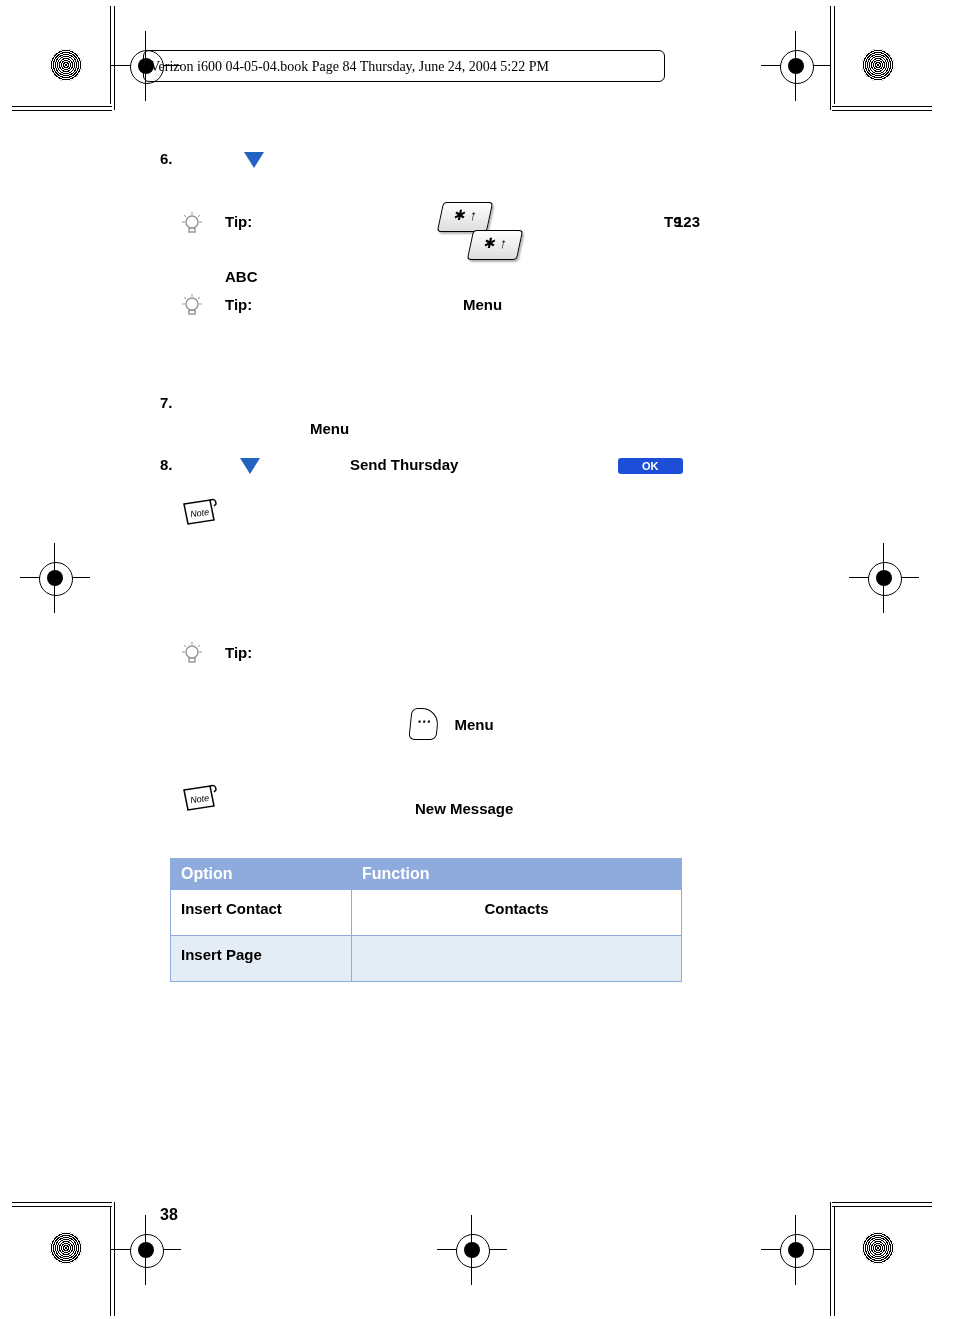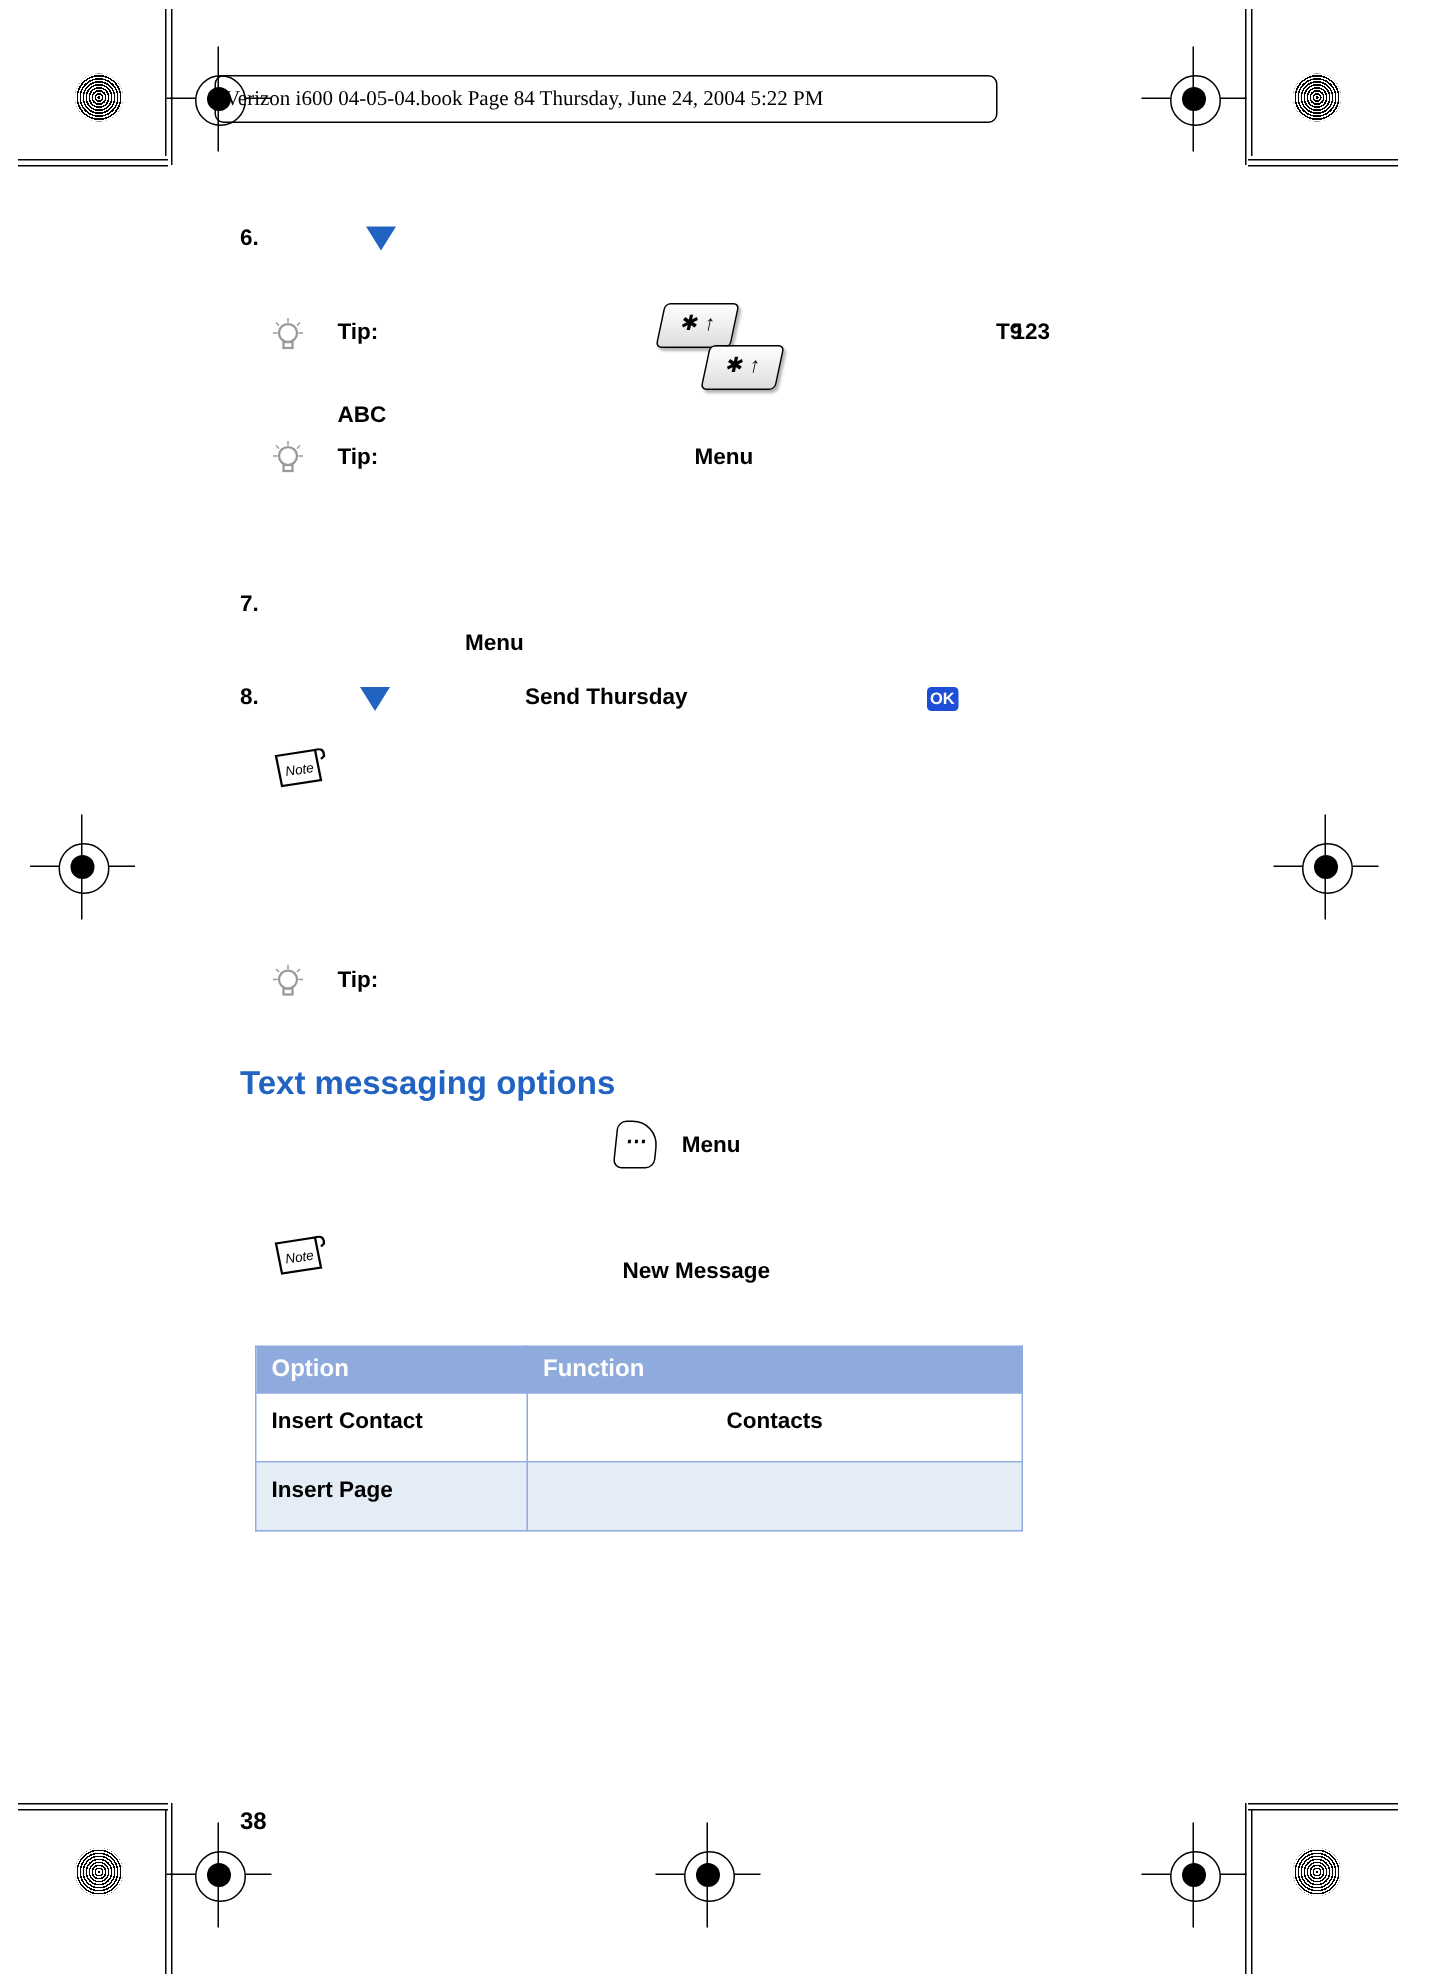--- a/index.html
+++ b/index.html
@@ -123,21 +123,21 @@
       font-size: 14px;
       text-align: center;
       line-height: 24px;
     }
     .ok-button {
       display: inline-block;
       background: #1d4ed8;
       color: white;
       font-size: 11px;
       font-weight: bold;
-      padding: 2px 2px;
+      padding: 2px 24px;
       border-radius: 3px;
       text-align: right;
     }
     .softkey-icon {
       display: inline-block;
       width: 26px;
       height: 30px;
       border: 1.5px solid #000;
       border-radius: 6px 18px 6px 6px;
       position: relative;
@@ -292,21 +292,20 @@
       <rect x="9" y="16" width="6" height="4" fill="none" stroke="#999" stroke-width="1.5"></rect>
       <line x1="12" y1="0" x2="12" y2="3" stroke="#999"></line>
       <line x1="2" y1="10" x2="5" y2="10" stroke="#999"></line>
       <line x1="19" y1="10" x2="22" y2="10" stroke="#999"></line>
       <line x1="4" y1="3" x2="6" y2="5" stroke="#999"></line>
       <line x1="20" y1="3" x2="18" y2="5" stroke="#999"></line>
     </svg>
     <span class="bold" style="position:absolute; left:45px; top:2px; font-size:15px;">Tip:</span>
   </div>
 
-  <div class="section-title" style="margin-bottom:12px;">Text messaging options</div>
 
   <div style="margin-left:250px; margin-bottom:40px; position:relative; height:34px;">
     <span class="softkey-icon"></span>
     <span class="bold" style="margin-left:12px; font-size:15px; vertical-align:middle;">Menu</span>
   </div>
 
   <div style="margin-left:20px; margin-bottom:36px; position:relative; height:40px;">
     <svg class="note-icon" viewBox="0 0 40 32" style="position:absolute; left:0; top:0;">
       <path d="M 4 8 L 30 4 L 34 24 L 8 28 Z" fill="#fff" stroke="#000" stroke-width="1.5"></path>
       <path d="M 30 4 Q 36 2 36 8 L 34 10" fill="none" stroke="#000" stroke-width="1.5"></path>

